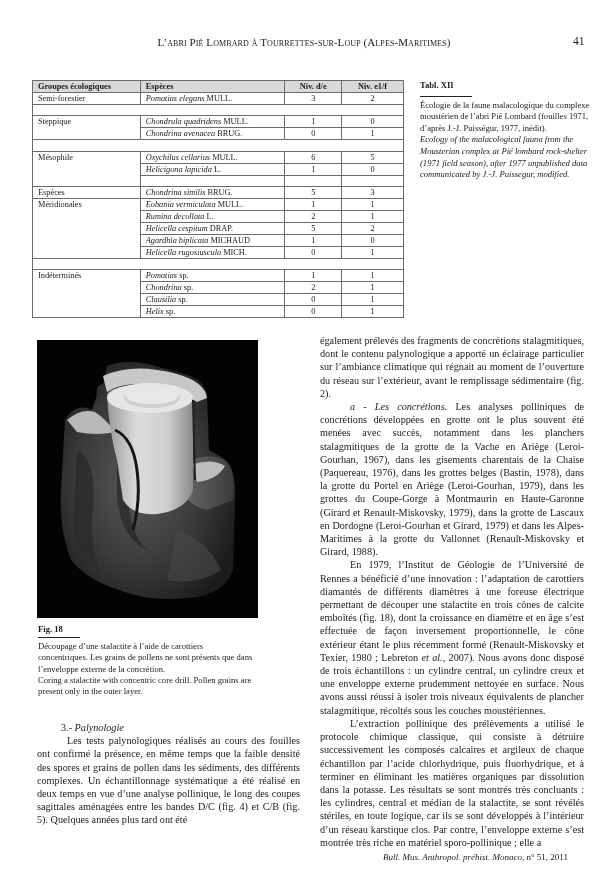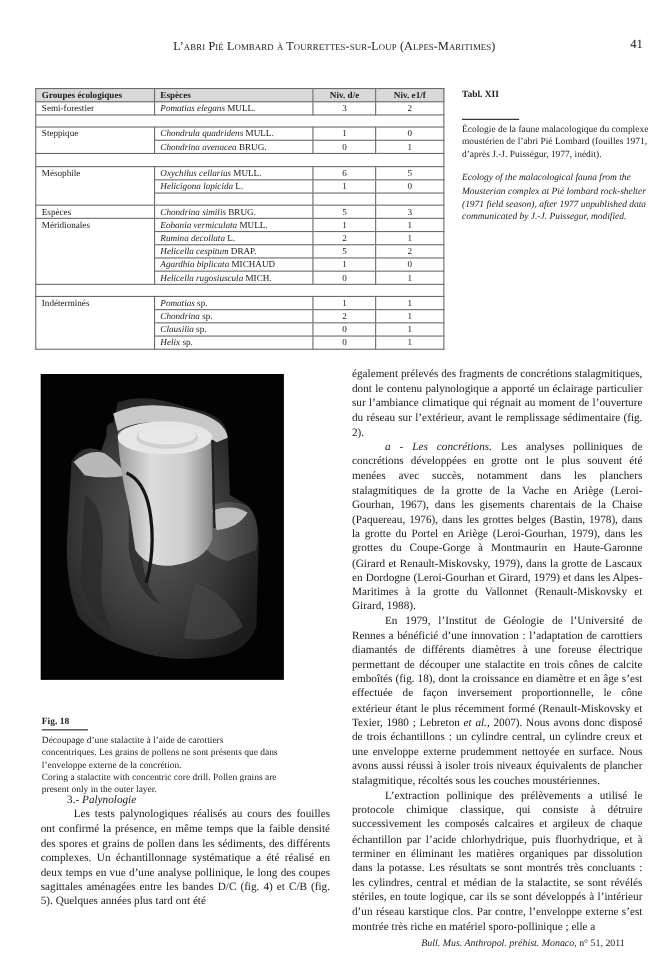--- a/index.html
+++ b/index.html
@@ -22,28 +22,28 @@
   .tbl th.num, .tbl td.num { text-align: center; }
   .tbl .c1 { width: 108px; }
   .tbl .c2 { width: 145px; }
   .tbl .c3 { width: 57px; }
   .tbl .c4 { width: 62px; }
   .tbl tr.spacer td { height: 11.3px; }
   .tbl .sp { font-style: italic; }
 
   
   .tcap { position: absolute; left: 420px; top: 80px; width: 175px; font-size: 8.6px; line-height: 11.6px; }
-  .tcap .label { font-weight: bold; display: inline-block; padding-bottom: 16px; border-bottom: 1px solid #222; width: 52px; margin-bottom: 3px; }
-  .tcap .en { font-style: italic; margin-top: 10px; }
+  .tcap .label { font-weight: bold; display: inline-block; padding-bottom: 4px; border-bottom: 1px solid #222; width: 52px; margin-bottom: 3px; }
+  .tcap .en { font-style: italic; }
 
   
   .photo { position: absolute; left: 37px; top: 340px; width: 221px; height: 278px; background: #030303; overflow: hidden; }
 
   
-  .fcap { position: absolute; left: 38px; top: 650px; width: 215px; font-size: 8.6px; line-height: 11.2px; }
+  .fcap { position: absolute; left: 38px; top: 624px; width: 215px; font-size: 8.6px; line-height: 11.2px; }
   .fcap .label { font-weight: bold; display: inline-block; padding-bottom: 2px; border-bottom: 1px solid #222; width: 42px; margin-bottom: 3px; }
   .fcap .en { }
 
   
   .col { position: absolute; font-size: 10.2px; line-height: 13.2px; text-align: justify; }
   .col p { margin: 0; }
   .col .ind { text-indent: 30px; }
   .col-left { left: 37px; top: 721px; width: 263px; }
   .col-right { left: 320px; top: 334px; width: 264px; }
   .section-head { padding-left: 24px; }

